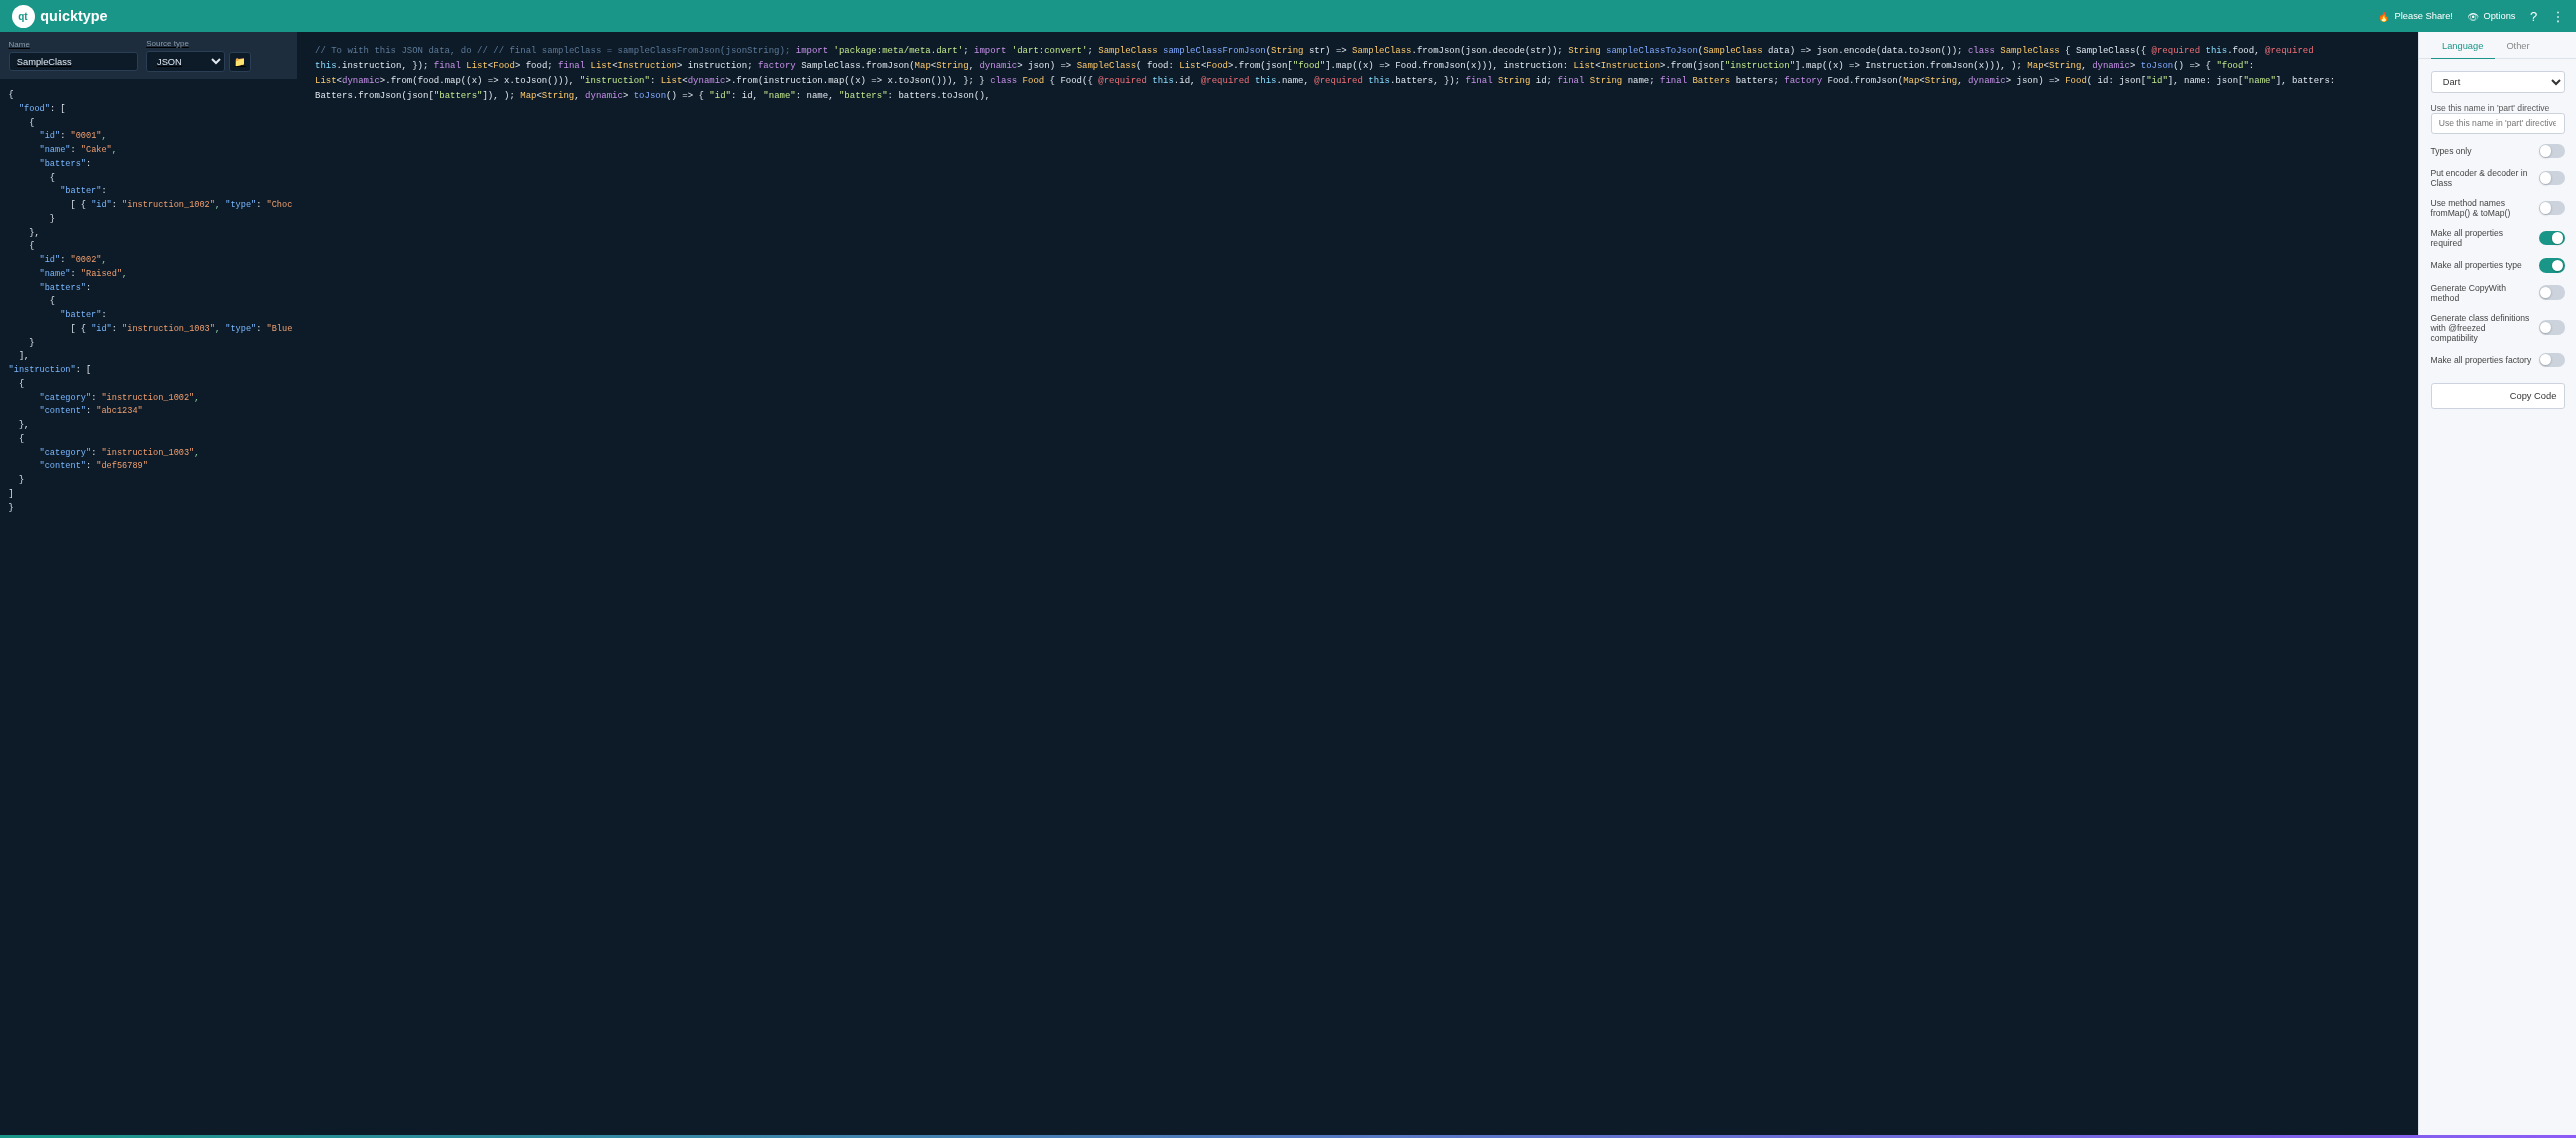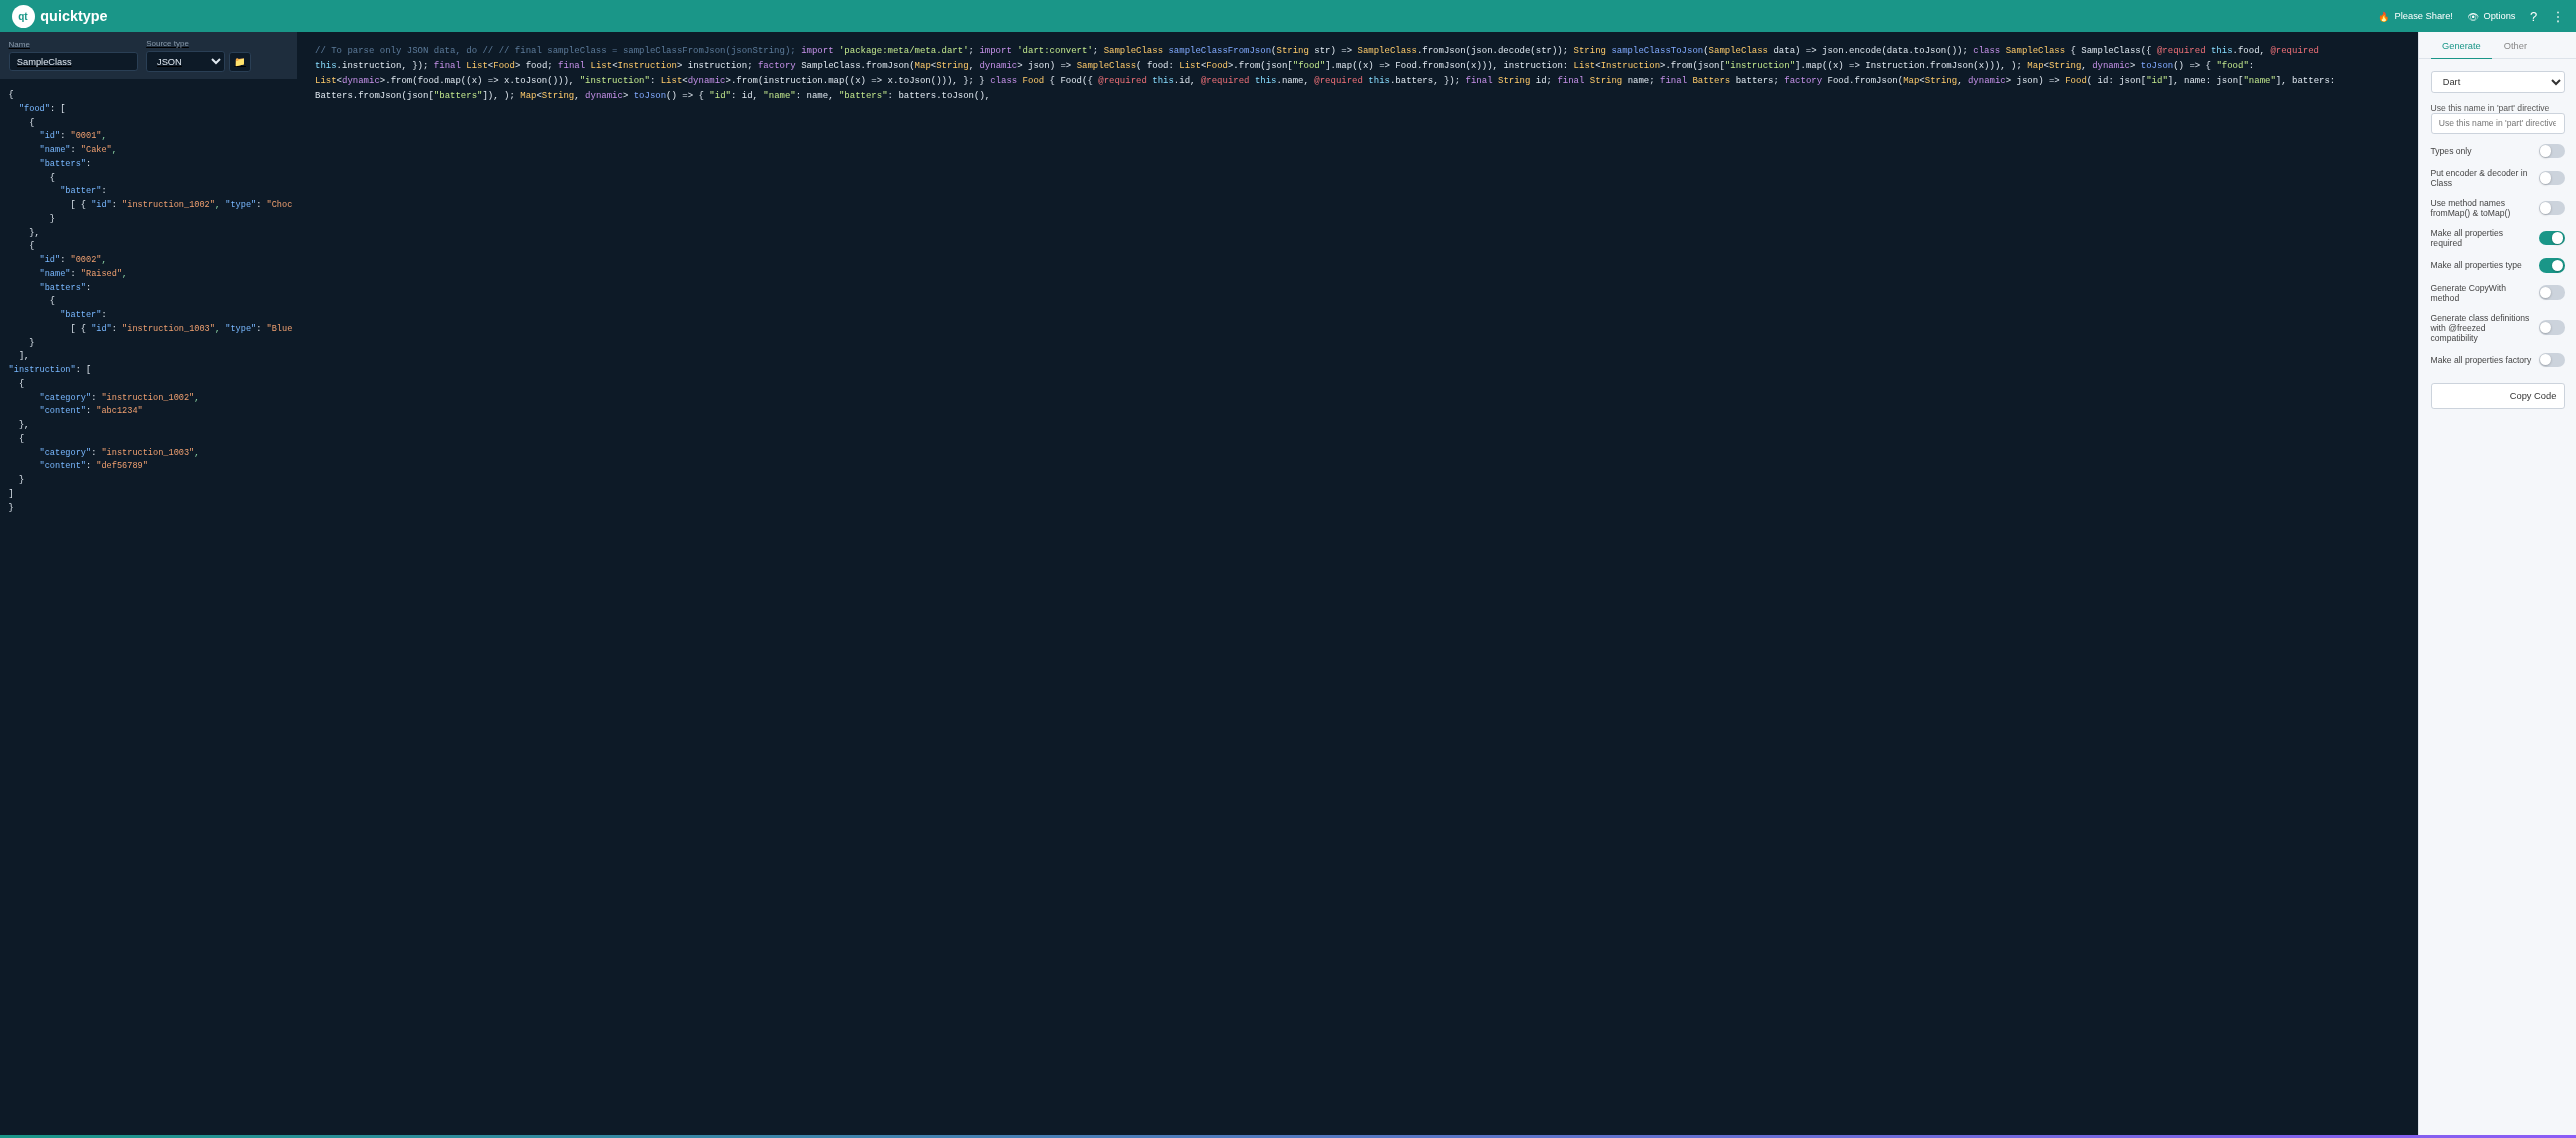--- a/index.html
+++ b/index.html
@@ -364,21 +364,21 @@
   <span class="json-bracket">},</span>
   <span class="json-bracket">{</span>
       <span class="json-key">"category"</span><span class="json-bracket">: </span><span class="json-str">"instruction_1003"</span>,
       <span class="json-key">"content"</span><span class="json-bracket">: </span><span class="json-str">"def56789"</span>
   <span class="json-bracket">}</span>
 <span class="json-bracket">]</span>
 <span class="json-bracket">}</span></div>
   </div>
 
   <div class="code-panel">
-<span class="code-comment">// To parse only JSON data, do</span>
+<span class="code-comment">// To with this JSON data, do</span>
 <span class="code-comment">//</span>
 <span class="code-comment">//     final sampleClass = sampleClassFromJson(jsonString);</span>
 
 <span class="code-keyword">import</span> <span class="code-string">'package:meta/meta.dart'</span>;
 <span class="code-keyword">import</span> <span class="code-string">'dart:convert'</span>;
 
 <span class="code-class">SampleClass</span> <span class="code-fn">sampleClassFromJson</span>(<span class="code-class">String</span> str) =&gt; <span class="code-class">SampleClass</span>.fromJson(json.decode(str));
 
 <span class="code-class">String</span> <span class="code-fn">sampleClassToJson</span>(<span class="code-class">SampleClass</span> data) =&gt; json.encode(data.toJson());
 
@@ -420,21 +420,21 @@
     );
 
     <span class="code-class">Map</span>&lt;<span class="code-class">String</span>, <span class="code-keyword">dynamic</span>&gt; <span class="code-fn">toJson</span>() =&gt; {
         <span class="code-string">"id"</span>: id,
         <span class="code-string">"name"</span>: name,
         <span class="code-string">"batters"</span>: batters.toJson(),
   </div>
 
   <div class="right-panel">
     <div class="tabs-row">
-      <div class="tab active">Generate</div>
+      <div class="tab active">Language</div>
       <div class="tab">Other</div>
     </div>
     <div class="right-panel-body">
 
       <div class="lang-select-row">
         <select class="lang-select">
           <option>Dart</option>
           <option>TypeScript</option>
           <option>JavaScript</option>
           <option>Python</option>

